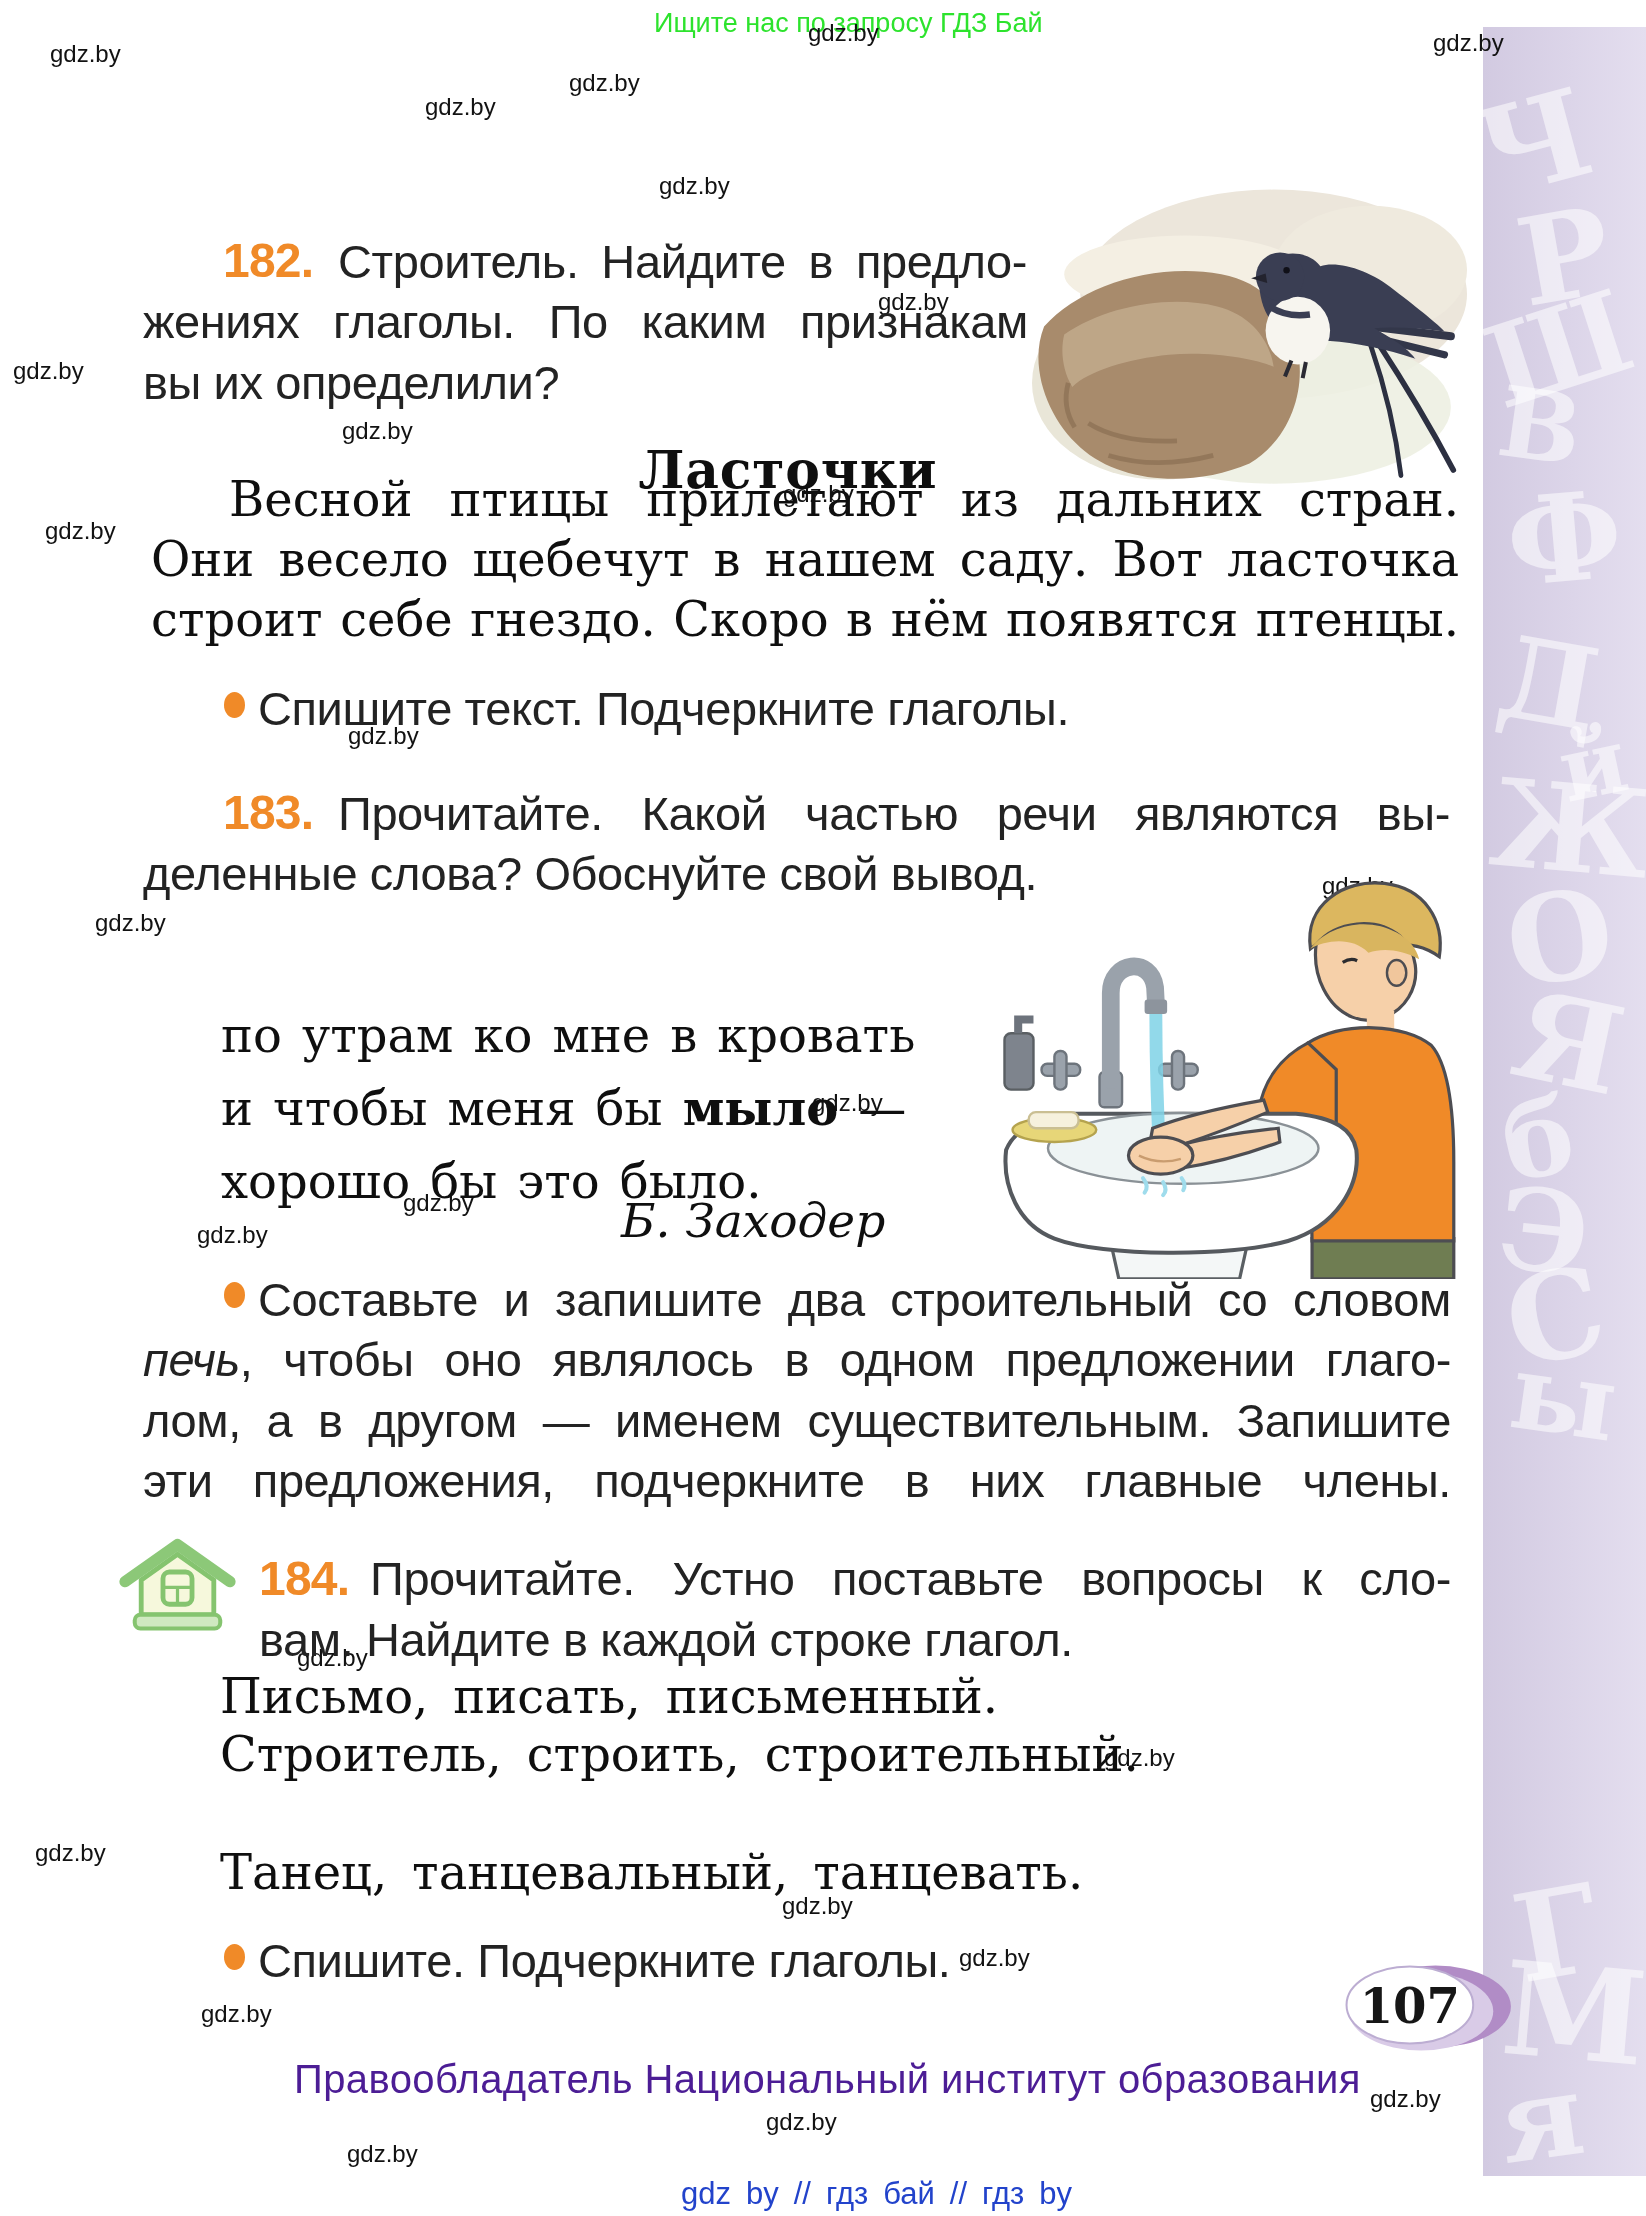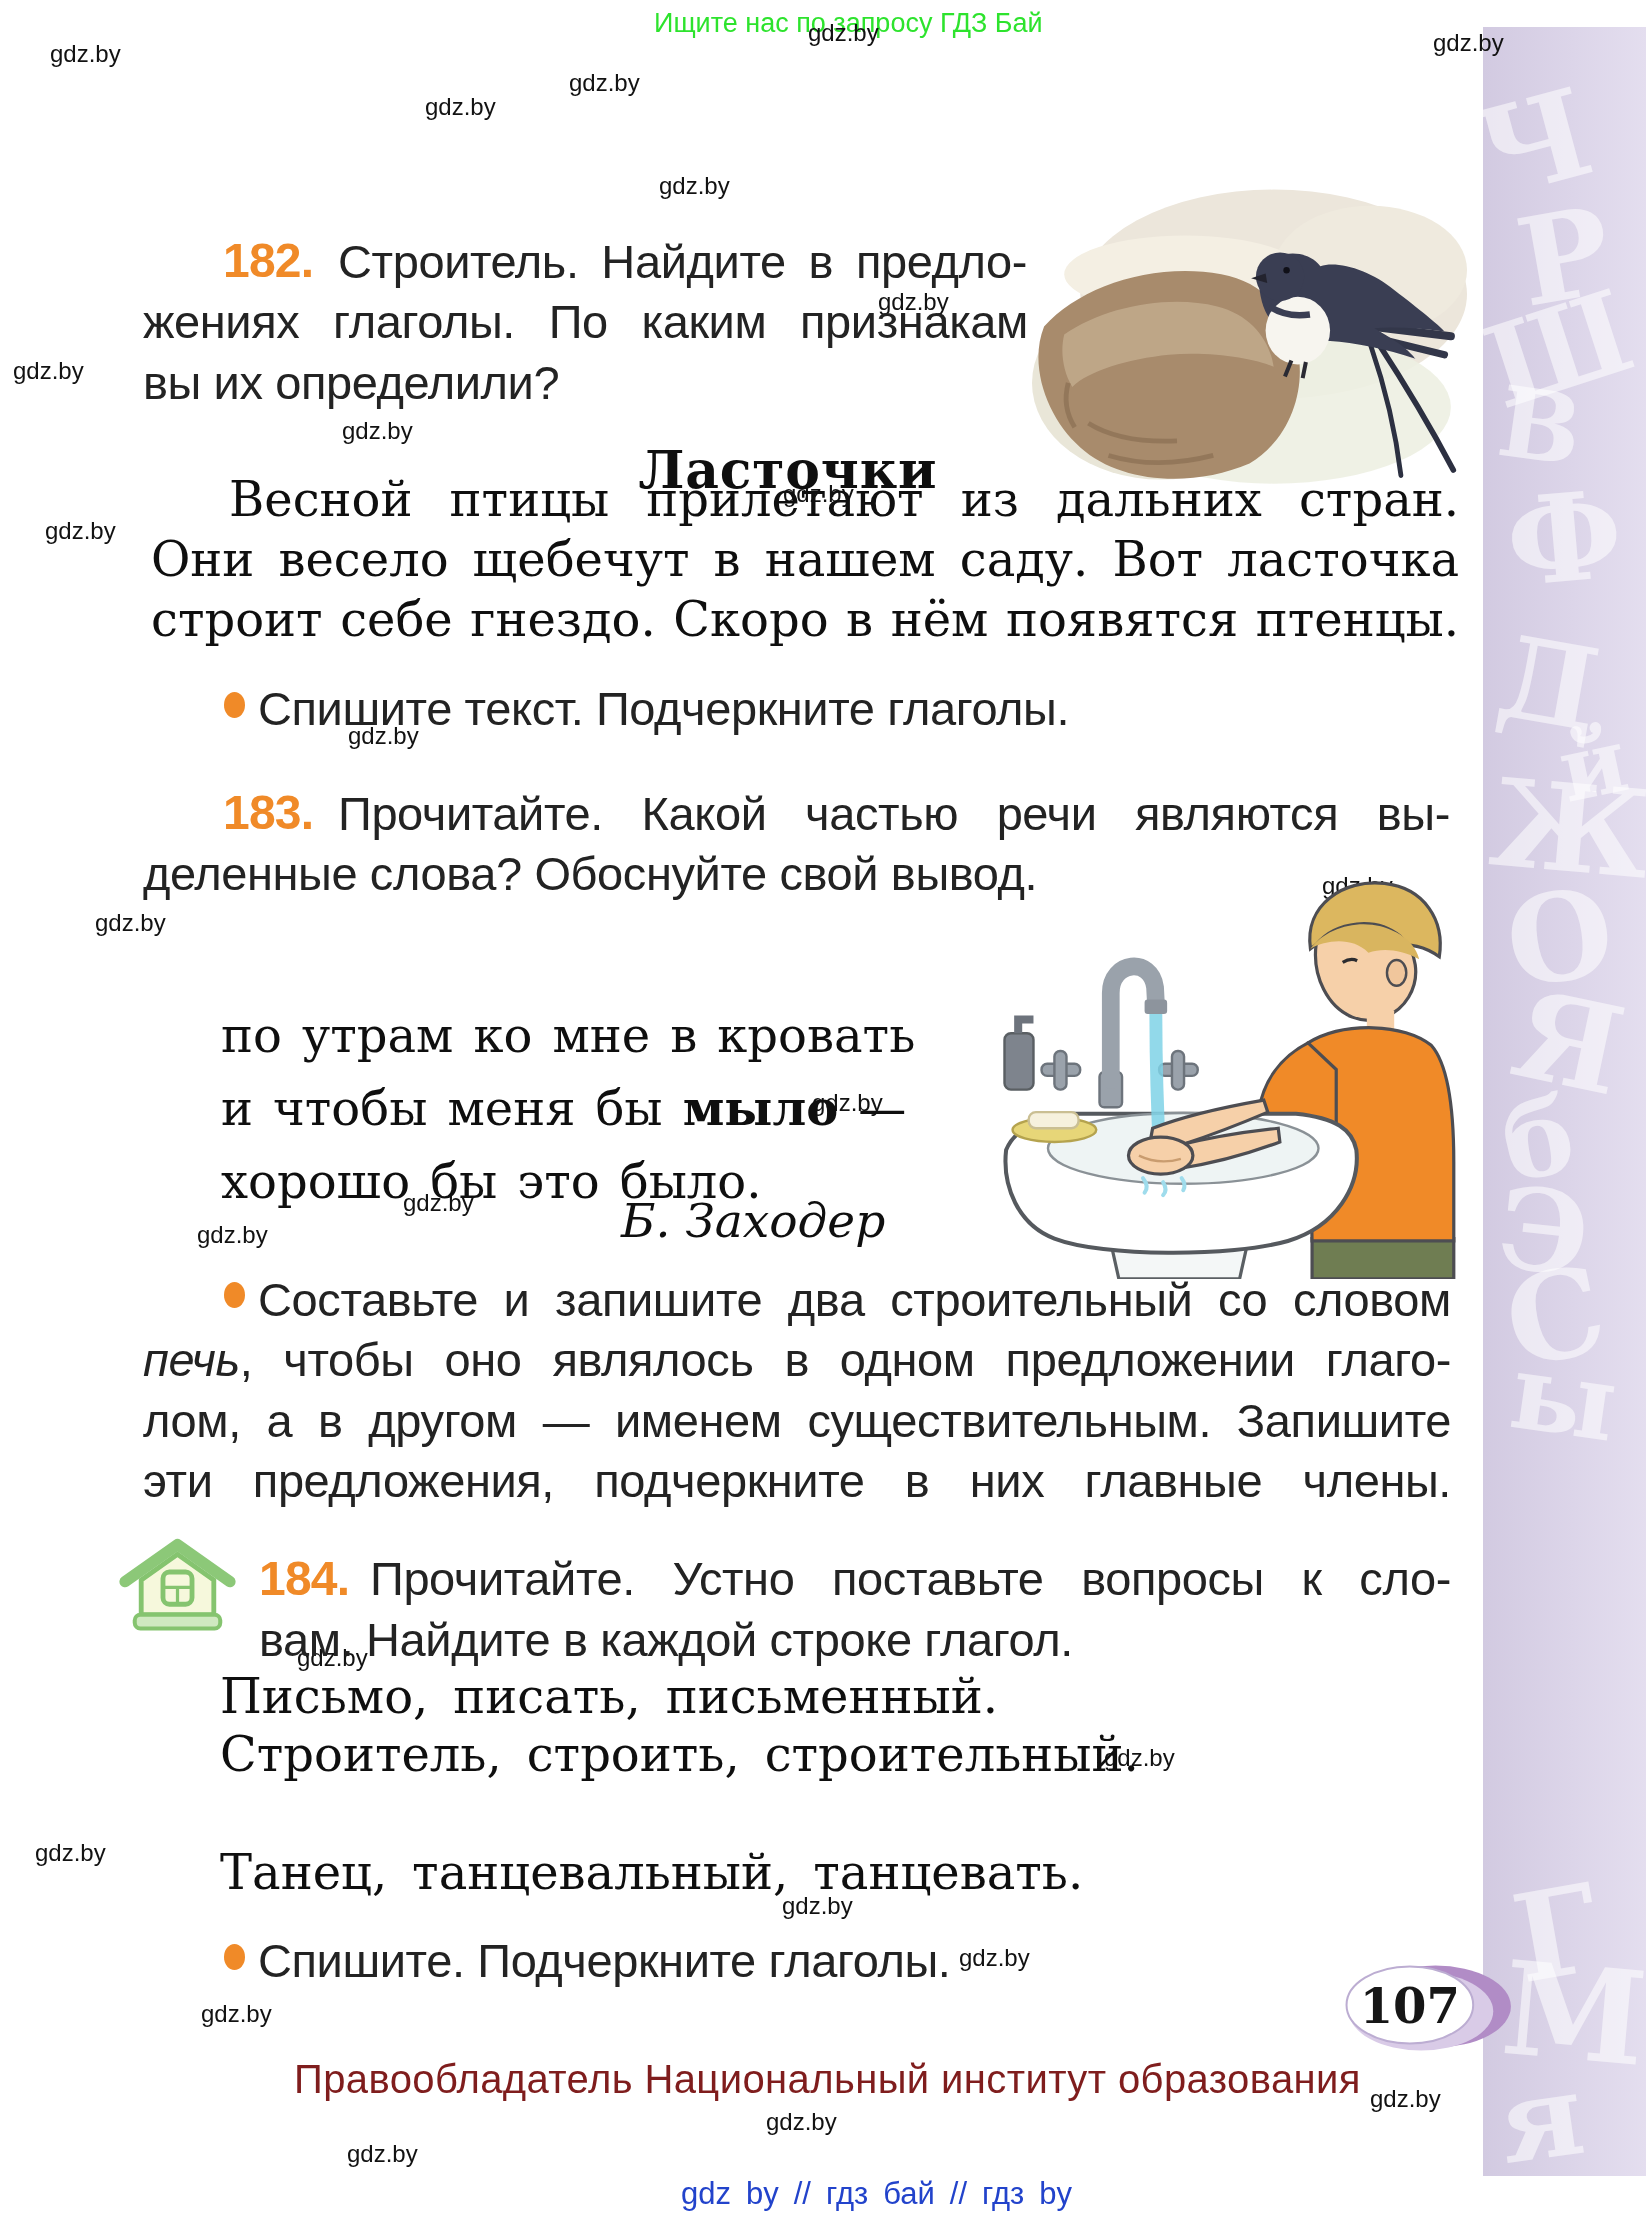--- a/index.html
+++ b/index.html
@@ -12,21 +12,21 @@
   .serif{font-family:"DejaVu Serif","Liberation Serif",serif;color:#0f0f0f;font-size:48px;line-height:1.18;}
   .serif.just{font-size:48px;margin-left:8px;}
   .rows{word-spacing:9.7px;}
   .poem{word-spacing:4.8px;}
   .num{color:#f08a28;font-weight:700;font-size:48px;letter-spacing:-0.8px;font-family:"Liberation Sans",sans-serif;line-height:1.1;}
   .bullet{width:21px;height:26px;border-radius:50%;background:#f08a28;}
   .wm{font-size:24px;color:#121212;white-space:nowrap;font-family:"Liberation Sans",sans-serif;line-height:1;}
   .banner{font-size:27px;color:#2de32d;white-space:nowrap;}
   .title{font-weight:700;font-size:52px;text-align:center;letter-spacing:0.8px;}
   .author{font-style:italic;font-size:47px;}
-  .pink{font-size:40px;color:#7f1d1d;white-space:nowrap;letter-spacing:0.4px;}
+  .pink{font-size:40px;color:#4c1d95;white-space:nowrap;letter-spacing:0.4px;}
   .blue{font-size:31px;color:#2243cb;white-space:nowrap;word-spacing:6.4px;}
   .sidebar{left:1483px;top:26.6px;width:164px;height:2149px;overflow:hidden;
            background:linear-gradient(90deg,#d2cae1 0%,#dcd5e9 55%,#e4deef 100%);}
   .ghost{position:absolute;color:rgba(255,255,255,0.55);font-family:"DejaVu Serif","Liberation Serif",serif;font-weight:700;line-height:1;}
   i.wrd{font-style:italic;}
   b.wrd{font-weight:700;}
 </style>
 </head>
 <body>
 

